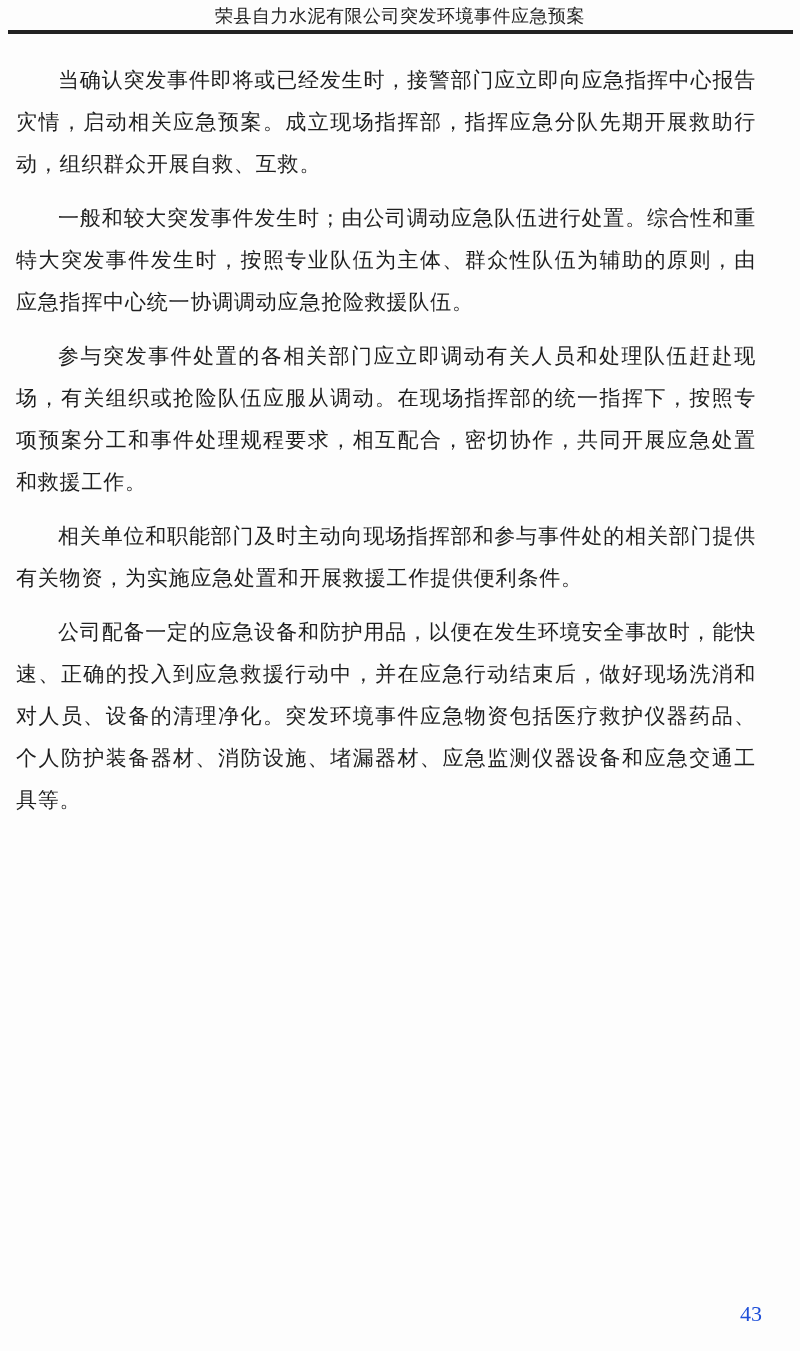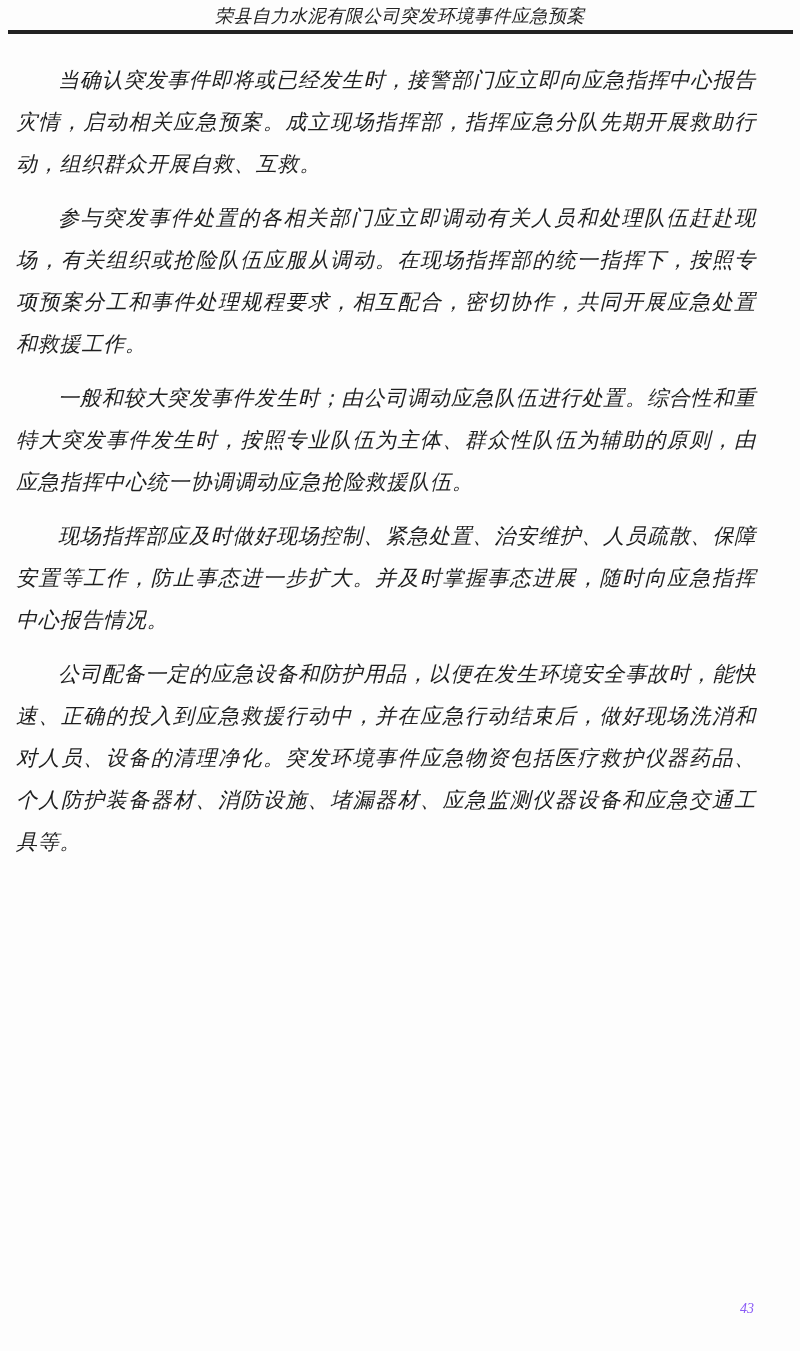--- a/index.html
+++ b/index.html
@@ -9,21 +9,20 @@
     font-family: "Liberation Serif", "DejaVu Serif", serif;
   }
   .page {
     position: relative;
     width: 800px;
     height: 1351px;
     margin: 0 auto;
     background: #fdfdfd;
     color: #1e1e1e;
     overflow: hidden;
-    font-style: italic;
   }
   .header-title {
     position: absolute;
     top: 4px;
     left: 0;
     width: 100%;
     text-align: center;
     font-size: 18px;
     letter-spacing: 0.5px;
     color: #222;
@@ -51,36 +50,36 @@
   }
   .body-text p {
     margin: 12px;
     padding: 0;
     text-indent: 2em;
   }
   .page-number {
     position: absolute;
     top: 1301px;
     left: 740px;
-    font-size: 14px;
-    color: #8b5cf6;
+    font-size: 22px;
+    color: #1d4ed8;
   }
 </style>
 </head>
 <body>
 
 <div class="page">
 
   <div class="header-title">荣县自力水泥有限公司突发环境事件应急预案</div>
 
   <div class="header-rule"></div>
 
   <div class="body-text">
       <p class="para body">当确认突发事件即将或已经发生时，接警部门应立即向应急指挥中心报告灾情，启动相关应急预案。成立现场指挥部，指挥应急分队先期开展救助行动，组织群众开展自救、互救。</p>
+      <p class="para body">一般和较大突发事件发生时；由公司调动应急队伍进行处置。综合性和重特大突发事件发生时，按照专业队伍为主体、群众性队伍为辅助的原则，由应急指挥中心统一协调调动应急抢险救援队伍。</p>
       <p class="para body">参与突发事件处置的各相关部门应立即调动有关人员和处理队伍赶赴现场，有关组织或抢险队伍应服从调动。在现场指挥部的统一指挥下，按照专项预案分工和事件处理规程要求，相互配合，密切协作，共同开展应急处置和救援工作。</p>
-      <p class="para body">一般和较大突发事件发生时；由公司调动应急队伍进行处置。综合性和重特大突发事件发生时，按照专业队伍为主体、群众性队伍为辅助的原则，由应急指挥中心统一协调调动应急抢险救援队伍。</p>
-      <p class="para body">现场指挥部应及时做好现场控制、紧急处置、治安维护、人员疏散、保障安置等工作，防止事态进一步扩大。并及时掌握事态进展，随时向应急指挥中心报告情况。</p>
+      <p class="para body">相关单位和职能部门及时主动向现场指挥部和参与事件处的相关部门提供有关物资，为实施应急处置和开展救援工作提供便利条件。</p>
       <p class="para body">公司配备一定的应急设备和防护用品，以便在发生环境安全事故时，能快速、正确的投入到应急救援行动中，并在应急行动结束后，做好现场洗消和对人员、设备的清理净化。突发环境事件应急物资包括医疗救护仪器药品、个人防护装备器材、消防设施、堵漏器材、应急监测仪器设备和应急交通工具等。</p>
     </div>
 
   <div class="page-number">43</div>
 
 </div>
 
 </body></html>

